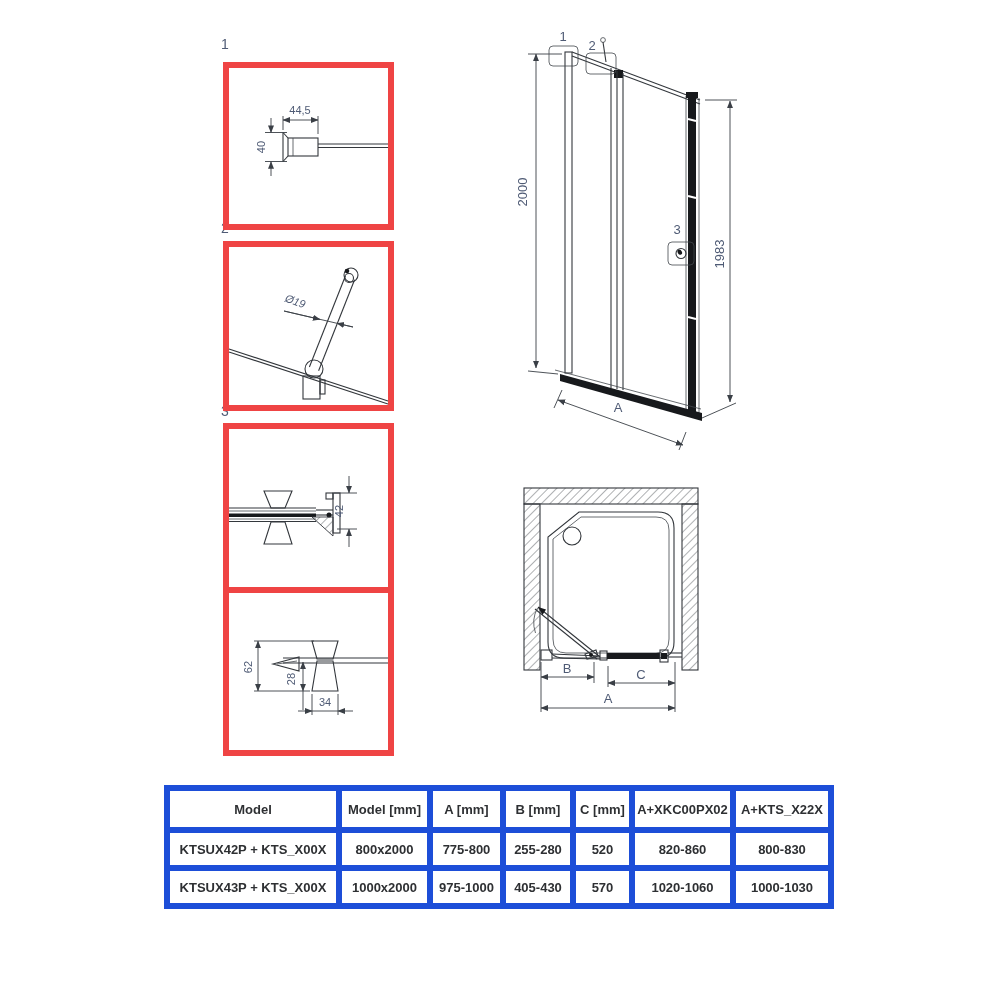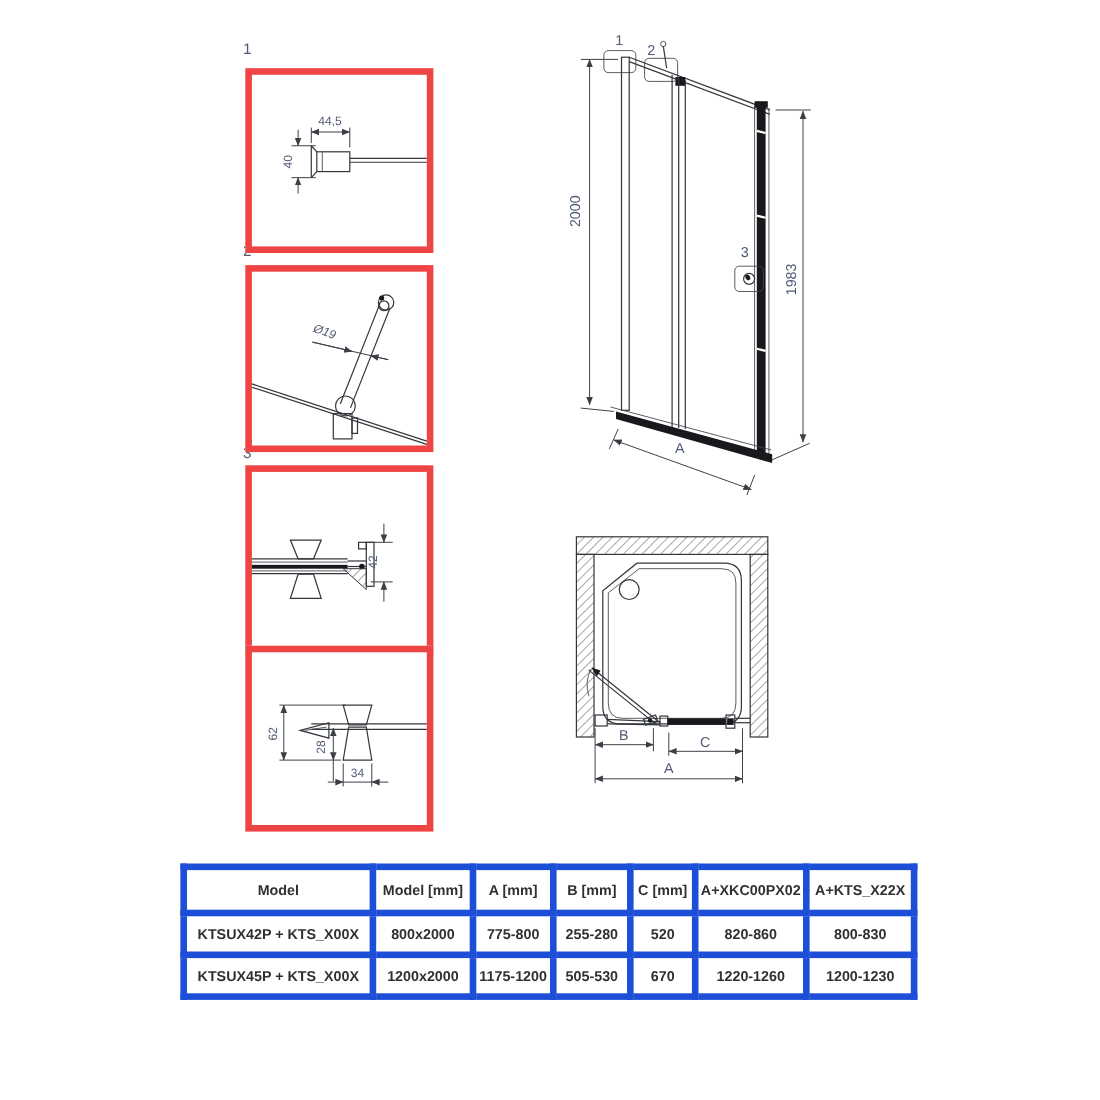--- a/index.html
+++ b/index.html
@@ -271,24 +271,24 @@
       <tr>
         <td>KTSUX42P + KTS_X00X</td>
         <td>800x2000</td>
         <td>775-800</td>
         <td>255-280</td>
         <td>520</td>
         <td>820-860</td>
         <td>800-830</td>
       </tr>
       <tr>
-        <td>KTSUX45P + KTS_X00X</td>
-        <td>1200x2000</td>
-        <td>1175-1200</td>
-        <td>505-530</td>
-        <td>670</td>
-        <td>1220-1260</td>
-        <td>1200-1230</td>
+        <td>KTSUX43P + KTS_X00X</td>
+        <td>1000x2000</td>
+        <td>975-1000</td>
+        <td>405-430</td>
+        <td>570</td>
+        <td>1020-1060</td>
+        <td>1000-1030</td>
       </tr>
     </tbody>
   </table>
 
 </div>
 
 </body></html>

